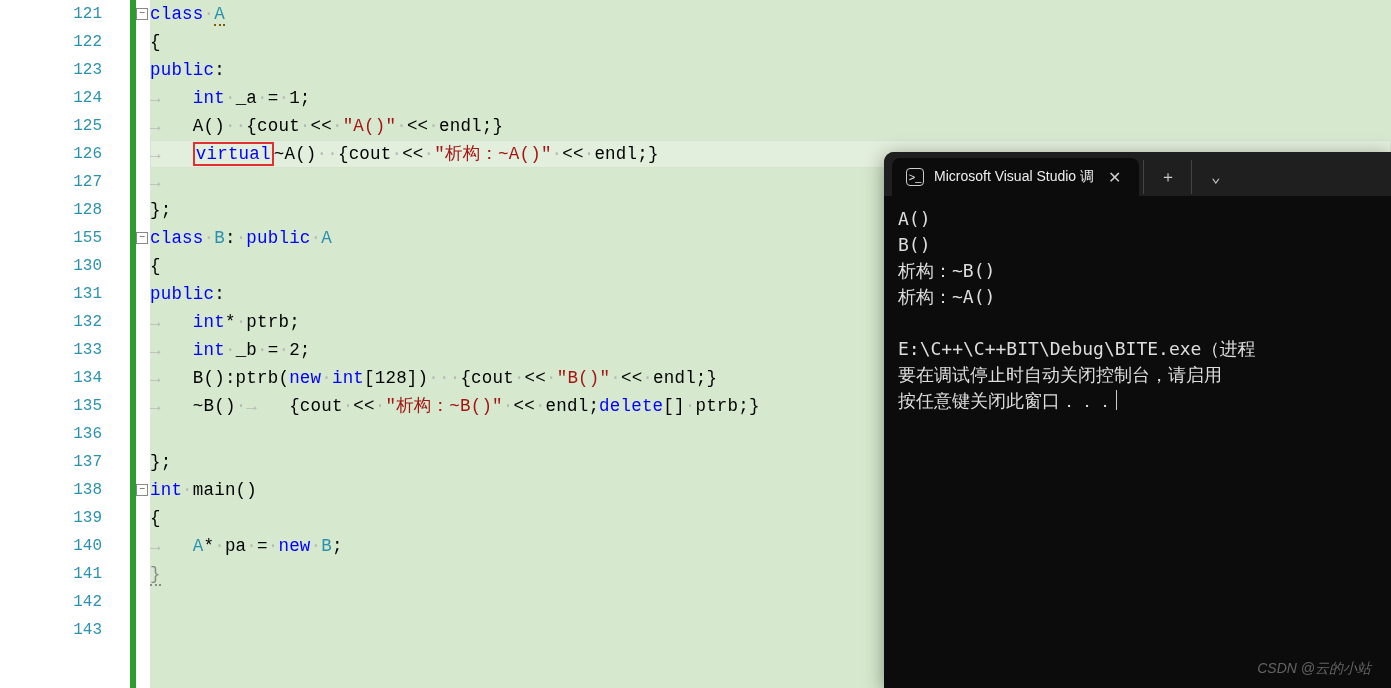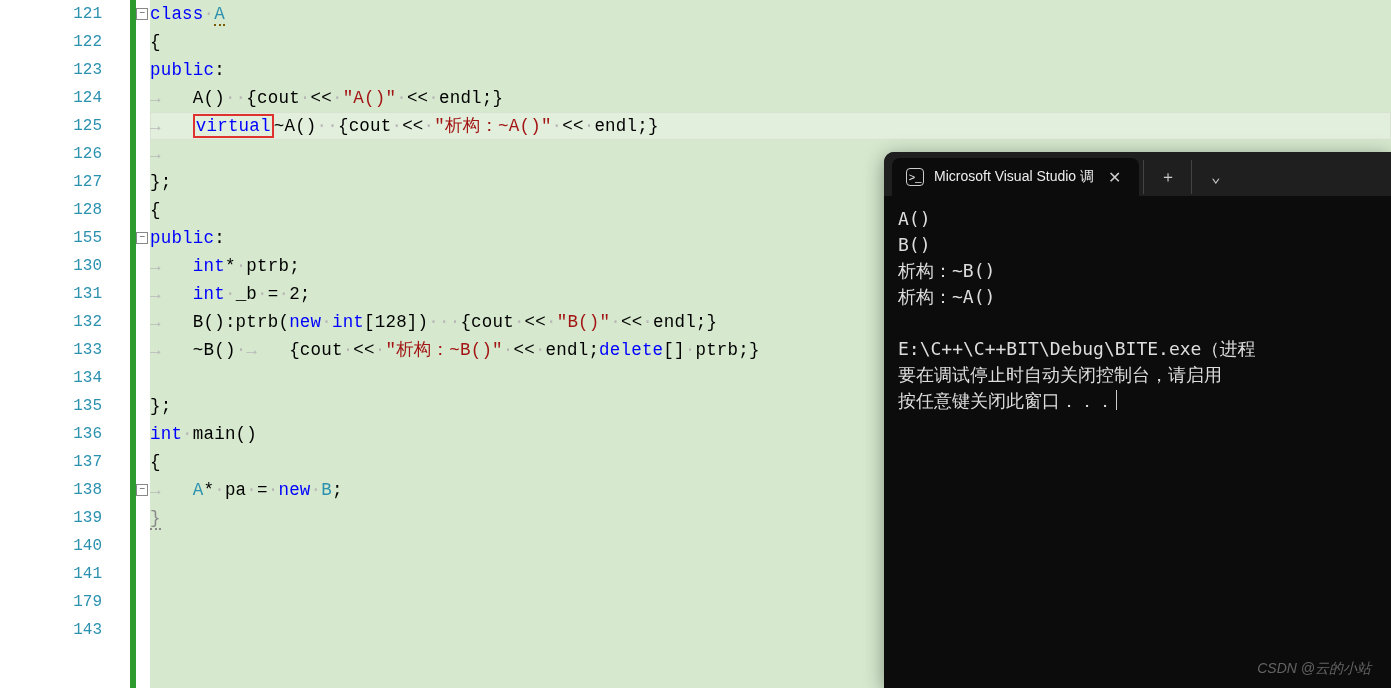--- a/index.html
+++ b/index.html
@@ -195,37 +195,39 @@
       <div class="ln">132</div>
       <div class="ln">133</div>
       <div class="ln">134</div>
       <div class="ln">135</div>
       <div class="ln">136</div>
       <div class="ln">137</div>
       <div class="ln">138</div>
       <div class="ln">139</div>
       <div class="ln">140</div>
       <div class="ln">141</div>
-      <div class="ln">179</div>
+      <div class="ln">142</div>
       <div class="ln">143</div>
     </div>
   <div class="change-bar"></div>
   <div class="fold-col" id="foldcol">
       <div class="fold-box" style="top: 8px;">−</div>
       <div class="fold-box" style="top: 232px;">−</div>
       <div class="fold-box" style="top: 484px;">−</div>
     </div>
   <div class="code" id="codearea">
       <div class="code-line"><span class="kw">class</span><span class="ws">·</span><span class="cls squiggly">A</span></div>
       <div class="code-line"><span class="id">{</span></div>
       <div class="code-line"><span class="kw">public</span><span class="id">:</span></div>
+      <div class="code-line"><span class="ws">→   </span><span class="kw">int</span><span class="ws">·</span><span class="id">_a</span><span class="ws">·</span><span class="id">=</span><span class="ws">·</span><span class="num">1</span><span class="id">;</span></div>
       <div class="code-line"><span class="ws">→   </span><span class="id">A()</span><span class="ws">··</span><span class="id">{cout</span><span class="ws">·</span><span class="id">&lt;&lt;</span><span class="ws">·</span><span class="str">"A()"</span><span class="ws">·</span><span class="id">&lt;&lt;</span><span class="ws">·</span><span class="id">endl;}</span></div>
       <div class="code-line current"><span class="ws">→   </span><span class="kw redbox">virtual</span><span class="id">~A()</span><span class="ws">··</span><span class="id">{cout</span><span class="ws">·</span><span class="id">&lt;&lt;</span><span class="ws">·</span><span class="str">"析构：~A()"</span><span class="ws">·</span><span class="id">&lt;&lt;</span><span class="ws">·</span><span class="id">endl;}</span></div>
       <div class="code-line"><span class="ws">→</span></div>
       <div class="code-line"><span class="id">};</span></div>
+      <div class="code-line"><span class="kw">class</span><span class="ws">·</span><span class="cls">B</span><span class="id">:</span><span class="ws">·</span><span class="kw">public</span><span class="ws">·</span><span class="cls">A</span></div>
       <div class="code-line"><span class="id">{</span></div>
       <div class="code-line"><span class="kw">public</span><span class="id">:</span></div>
       <div class="code-line"><span class="ws">→   </span><span class="kw">int</span><span class="id">*</span><span class="ws">·</span><span class="id">ptrb;</span></div>
       <div class="code-line"><span class="ws">→   </span><span class="kw">int</span><span class="ws">·</span><span class="id">_b</span><span class="ws">·</span><span class="id">=</span><span class="ws">·</span><span class="num">2</span><span class="id">;</span></div>
       <div class="code-line"><span class="ws">→   </span><span class="id">B():ptrb(</span><span class="kw">new</span><span class="ws">·</span><span class="kw">int</span><span class="id">[128])</span><span class="ws">···</span><span class="id">{cout</span><span class="ws">·</span><span class="id">&lt;&lt;</span><span class="ws">·</span><span class="str">"B()"</span><span class="ws">·</span><span class="id">&lt;&lt;</span><span class="ws">·</span><span class="id">endl;}</span></div>
       <div class="code-line"><span class="ws">→   </span><span class="id">~B()</span><span class="ws">·→   </span><span class="id">{cout</span><span class="ws">·</span><span class="id">&lt;&lt;</span><span class="ws">·</span><span class="str">"析构：~B()"</span><span class="ws">·</span><span class="id">&lt;&lt;</span><span class="ws">·</span><span class="id">endl;</span><span class="kw">delete</span><span class="id">[]</span><span class="ws">·</span><span class="id">ptrb;}</span></div>
       <div class="code-line"></div>
       <div class="code-line"><span class="id">};</span></div>
       <div class="code-line"><span class="kw">int</span><span class="ws">·</span><span class="id">main()</span></div>
       <div class="code-line"><span class="id">{</span></div>

